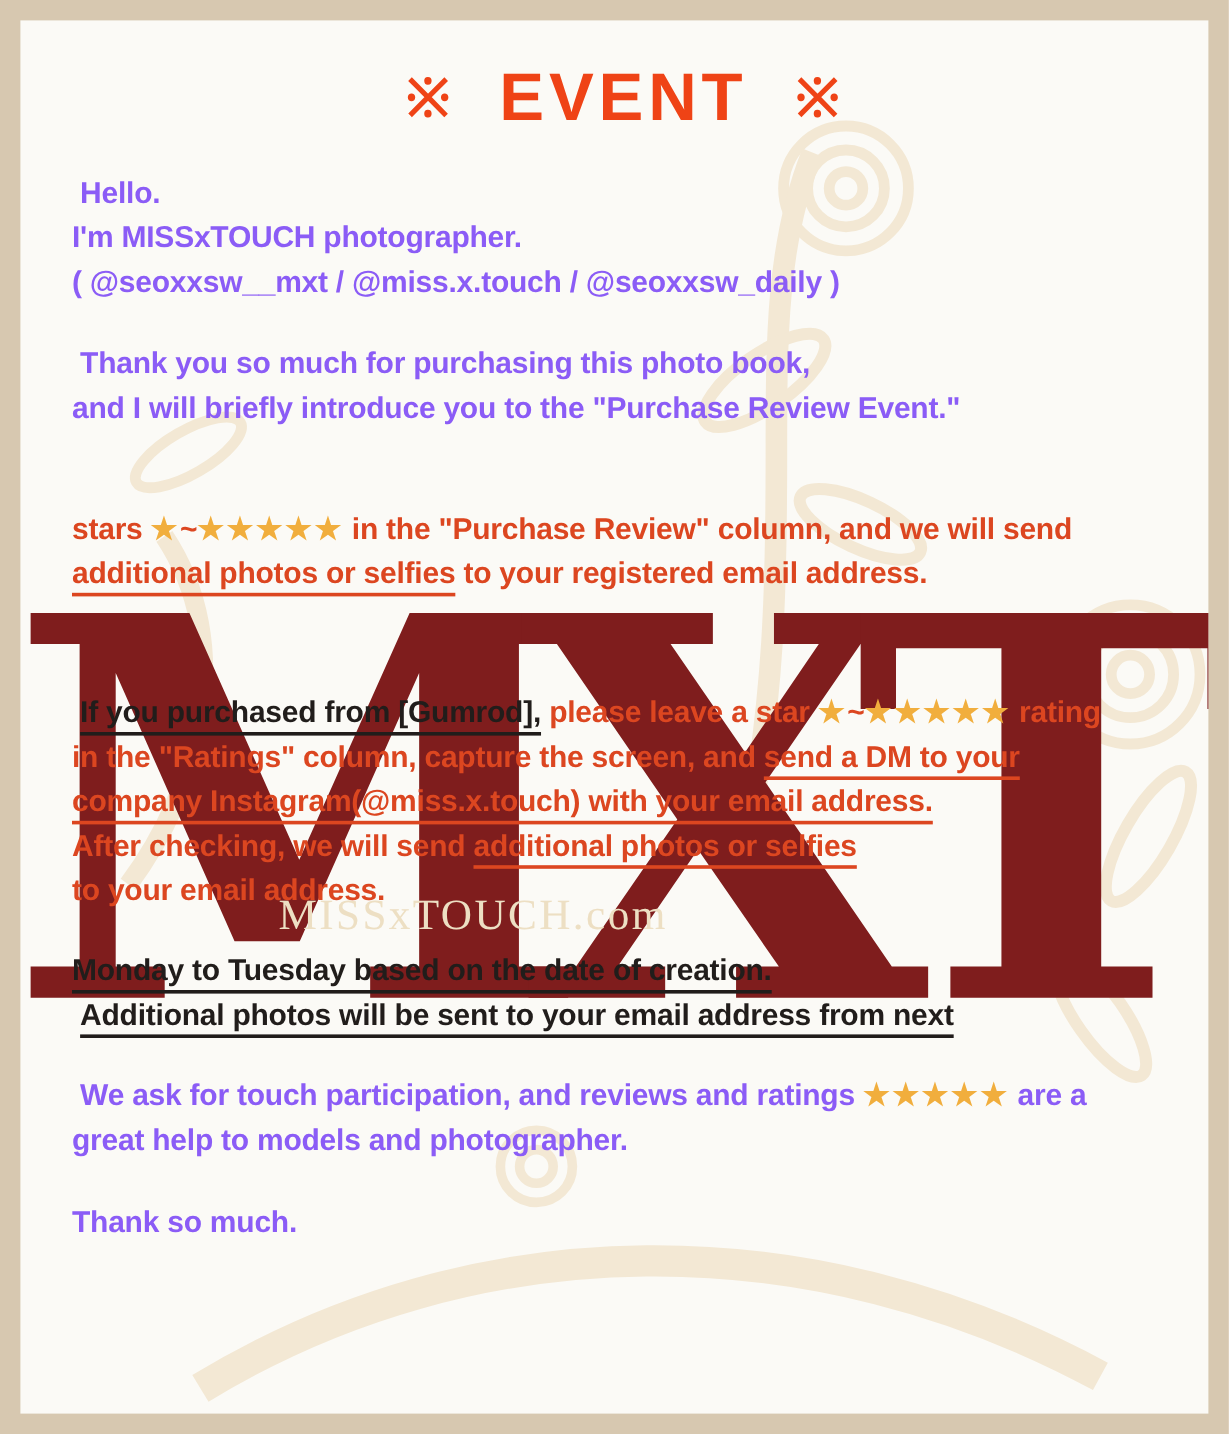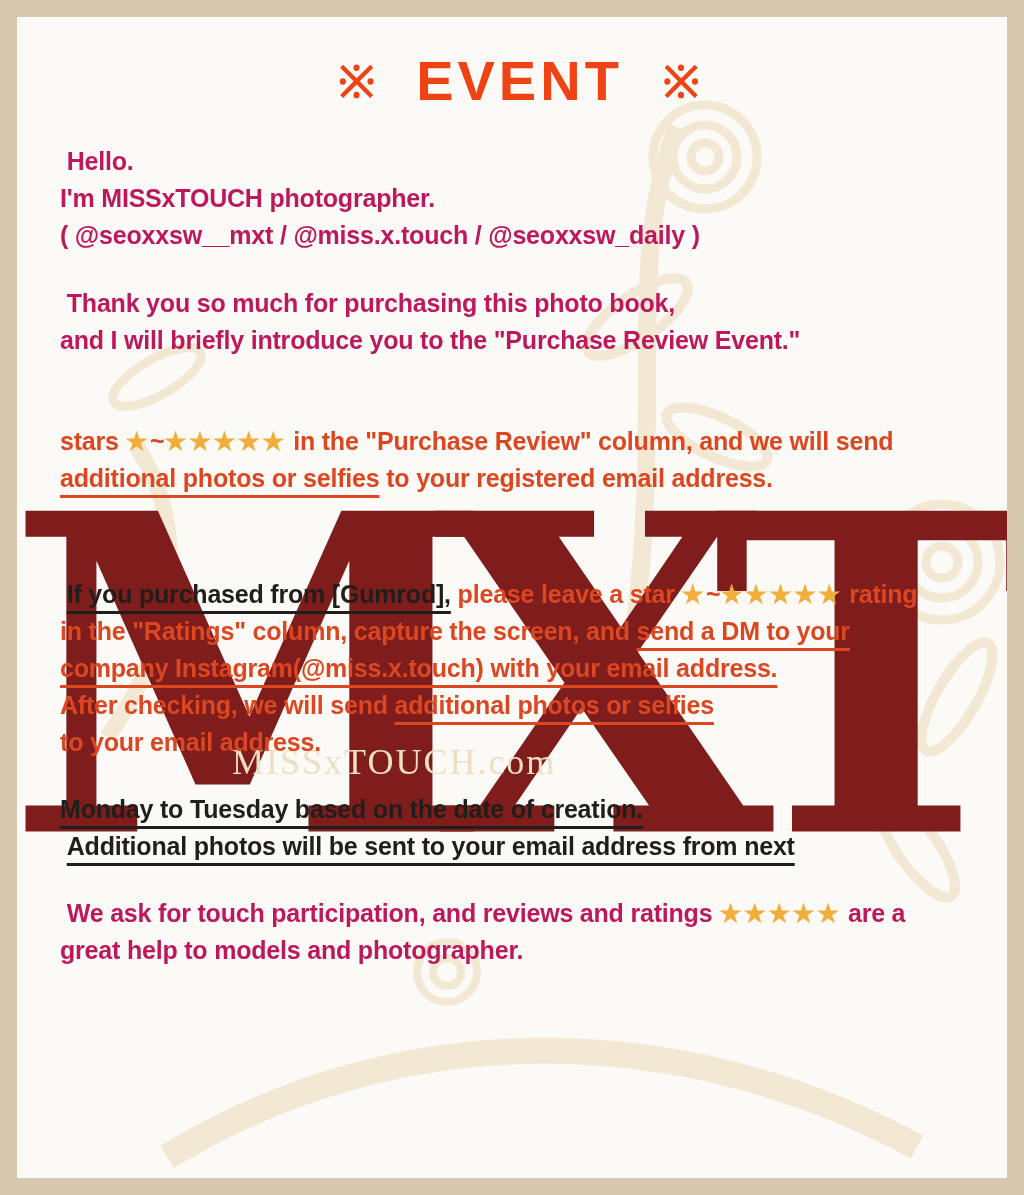--- a/index.html
+++ b/index.html
@@ -40,21 +40,21 @@
   .title-text{display:inline-block;margin:0 40px;font-size:56px;letter-spacing:4px;}
   .para{margin:0;}
   .para[data-paragraph="0"]{margin-top:30px;}
   .para[data-paragraph="1"]{margin-top:31px;}
   .para[data-paragraph="2"]{margin-top:64px;}
   .para[data-paragraph="3"]{margin-top:79px;}
   .para[data-paragraph="4"]{margin-top:30px;}
   .para[data-paragraph="5"]{margin-top:30px;}
   .para[data-paragraph="6"]{margin-top:32px;}
   .line{white-space:pre-wrap;}
-  .seg.k{color:#be185d;}
+  .seg.k{color:#8b5cf6;}
   .seg.ku{color:#211d1b;text-decoration:underline;text-decoration-thickness:3px;text-underline-offset:8px;}
   .seg.o{color:#dc4620;}
   .seg.ou{color:#dc4620;text-decoration:underline;text-decoration-thickness:3px;text-underline-offset:8px;}
   .seg.g{color:#f1ae3d;letter-spacing:2px;}
 </style>
 </head>
 <body>
 
 <div class="page">
 
@@ -109,14 +109,17 @@
         <div class="line"><span class="seg o">to your email address.</span></div>
       </div>
     <div class="para" data-paragraph="4">
         <div class="line"><span class="seg ku">Monday to Tuesday based on the date of creation.</span></div>
         <div class="line"><span class="seg k"> </span><span class="seg ku">Additional photos will be sent to your email address from next</span></div>
       </div>
     <div class="para" data-paragraph="5">
         <div class="line"><span class="seg k"> We ask for touch participation, and reviews and ratings </span><span class="seg g">★★★★★</span><span class="seg k"> are a</span></div>
         <div class="line"><span class="seg k">great help to models and photographer.</span></div>
       </div>
+    <div class="para" data-paragraph="6">
+        <div class="line"><span class="seg k">Thank so much.</span></div>
+      </div>
   </div>
 </div>
 
 </body></html>

